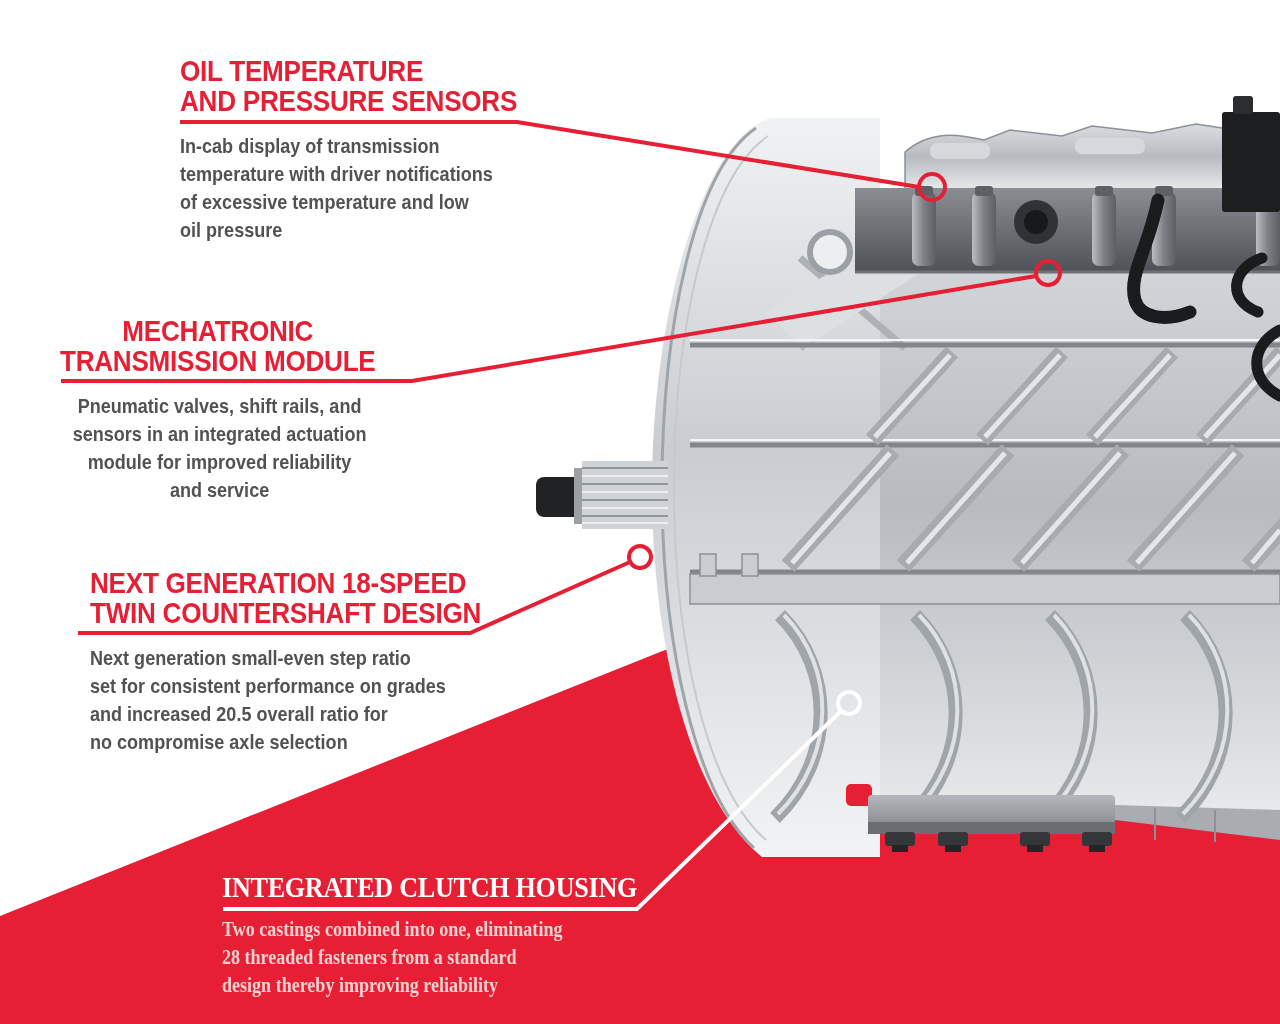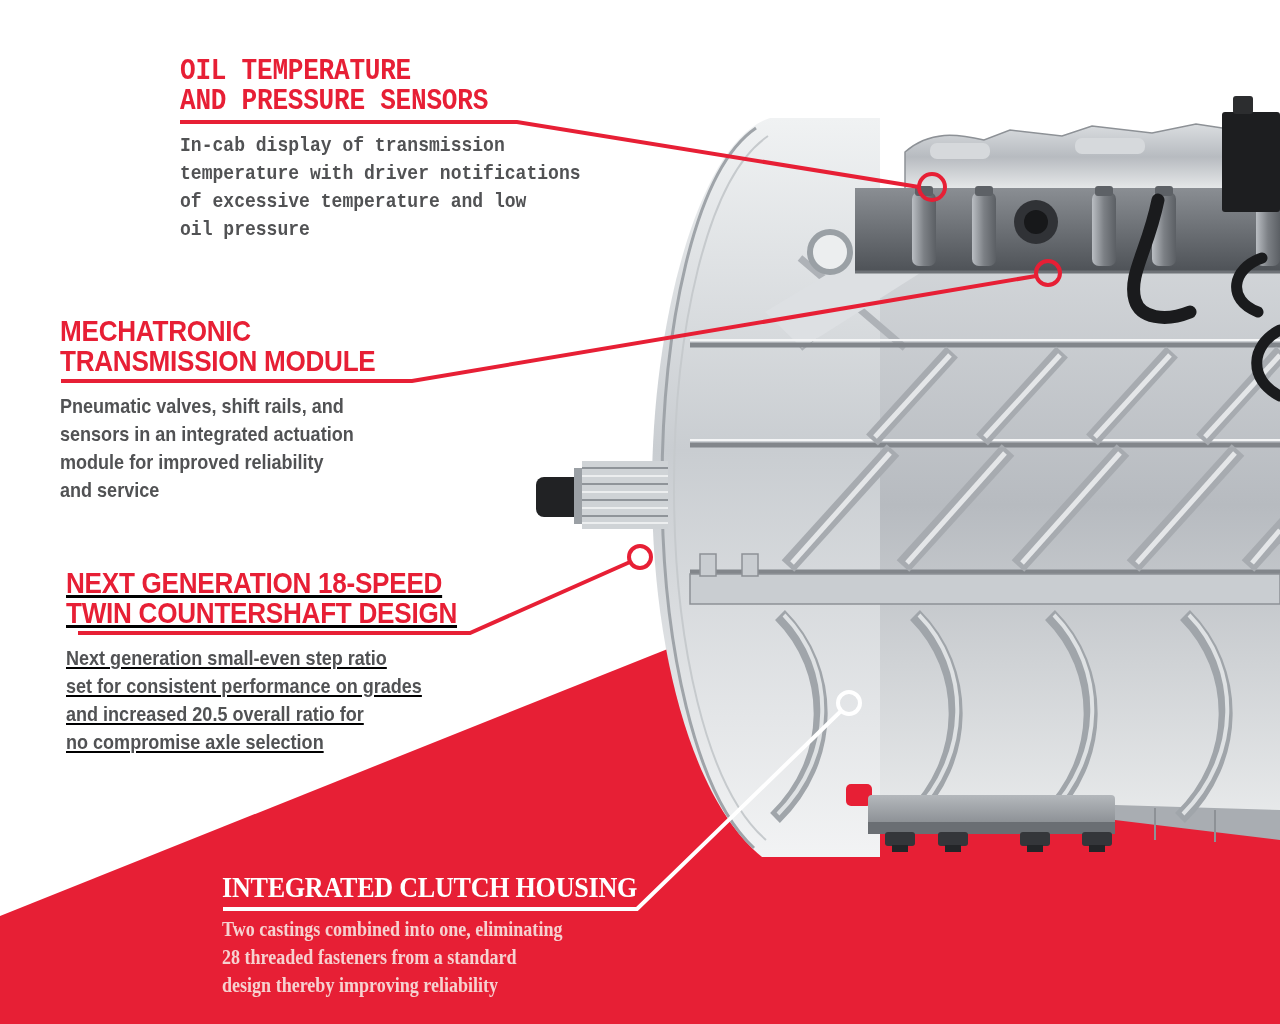--- a/index.html
+++ b/index.html
@@ -13,23 +13,23 @@
   .callout h2{
     margin:0;font-size:30px;line-height:30px;font-weight:bold;
     color:var(--accent);letter-spacing:-0.3px;white-space:nowrap;
     transform:scaleX(0.87);transform-origin:0 0;
   }
   .callout .body{
     font-size:20.5px;line-height:28px;font-weight:bold;color:var(--body);
     white-space:nowrap;transform:scaleX(0.88);transform-origin:0 0;
   }
   .callout .body .bl{display:block;}
-  #callout-1{left:180px;top:56px;font-family:Liberation Mono, monospace;}
-  #callout-2{left:60px;top:316px;}
-  #callout-3{left:66px;top:568px;text-decoration:underline;}
+  #callout-1{left:180px;top:56px;}
+  #callout-2{left:60px;top:316px;text-align:center;}
+  #callout-3{left:90px;top:568px;}
   #callout-4{left:222px;top:872px;font-family:Liberation Serif, serif;}
   #callout-1 .body,#callout-2 .body,#callout-3 .body{margin-top:16px;}
   #callout-4 .body{margin-top:13px;}
   #callout-4 h2{color:var(--onRedTitle);}
   #callout-4 .body{color:var(--onRedBody);}
 </style>
 </head>
 <body style="--accent: #E71F35; --body: #515254; --onRedTitle: #FFFFFF; --onRedBody: #F6D1D0;">
 
 <svg id="scene" viewBox="0 0 1280 1024">

